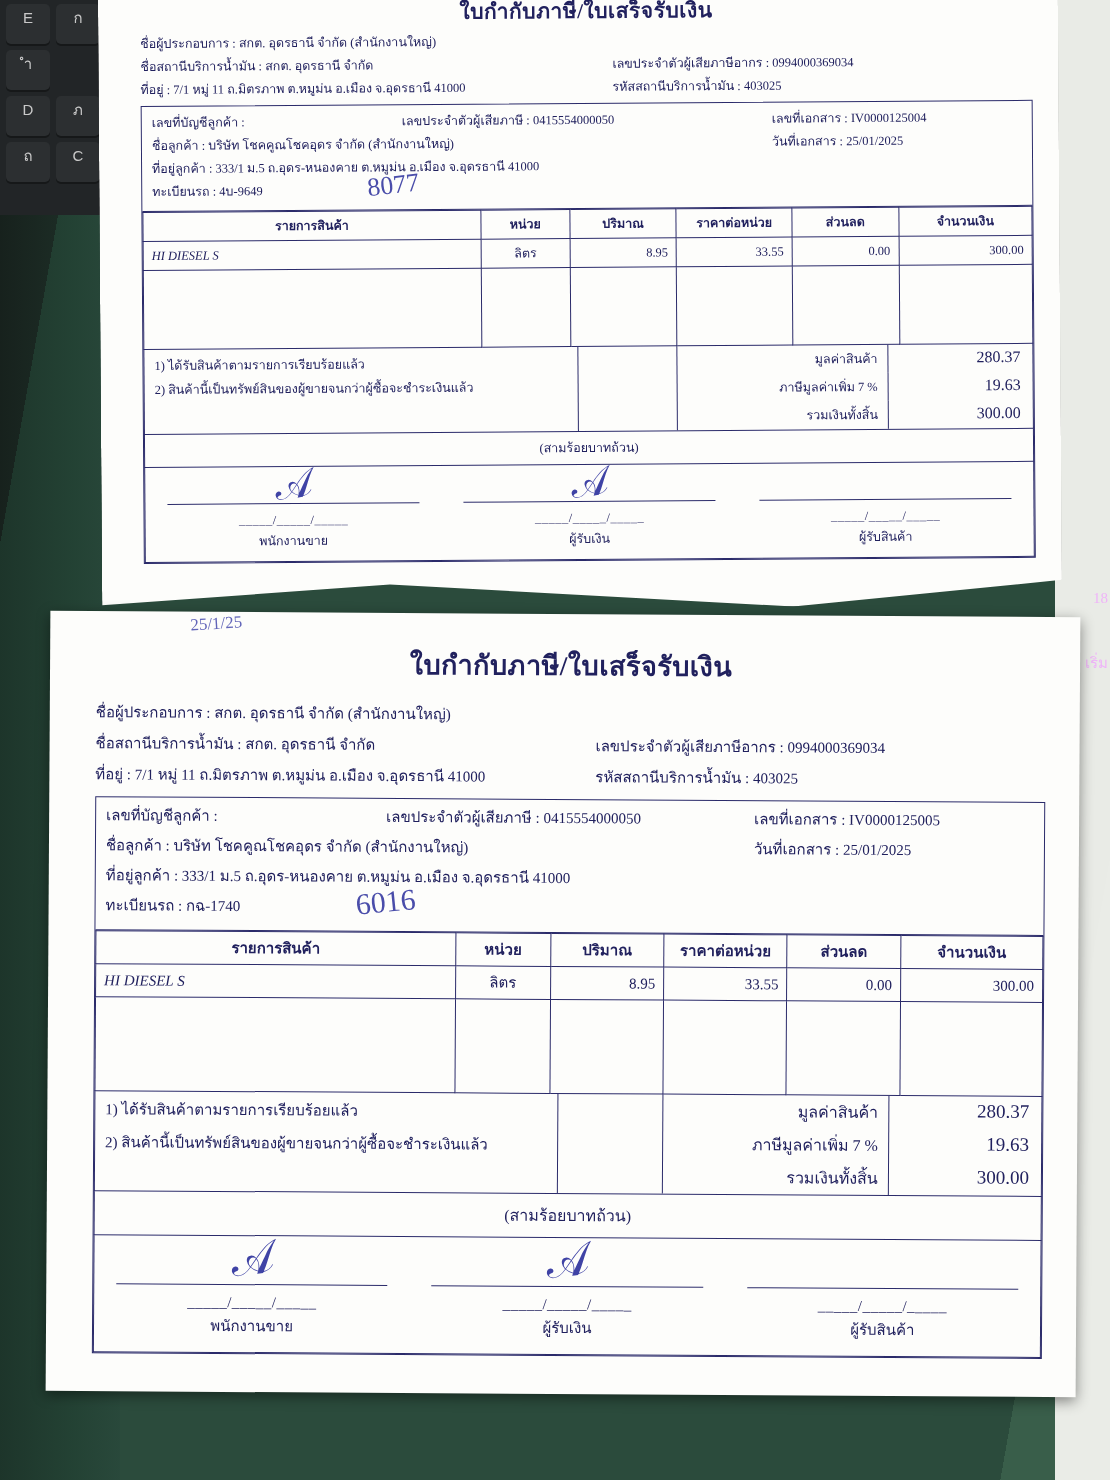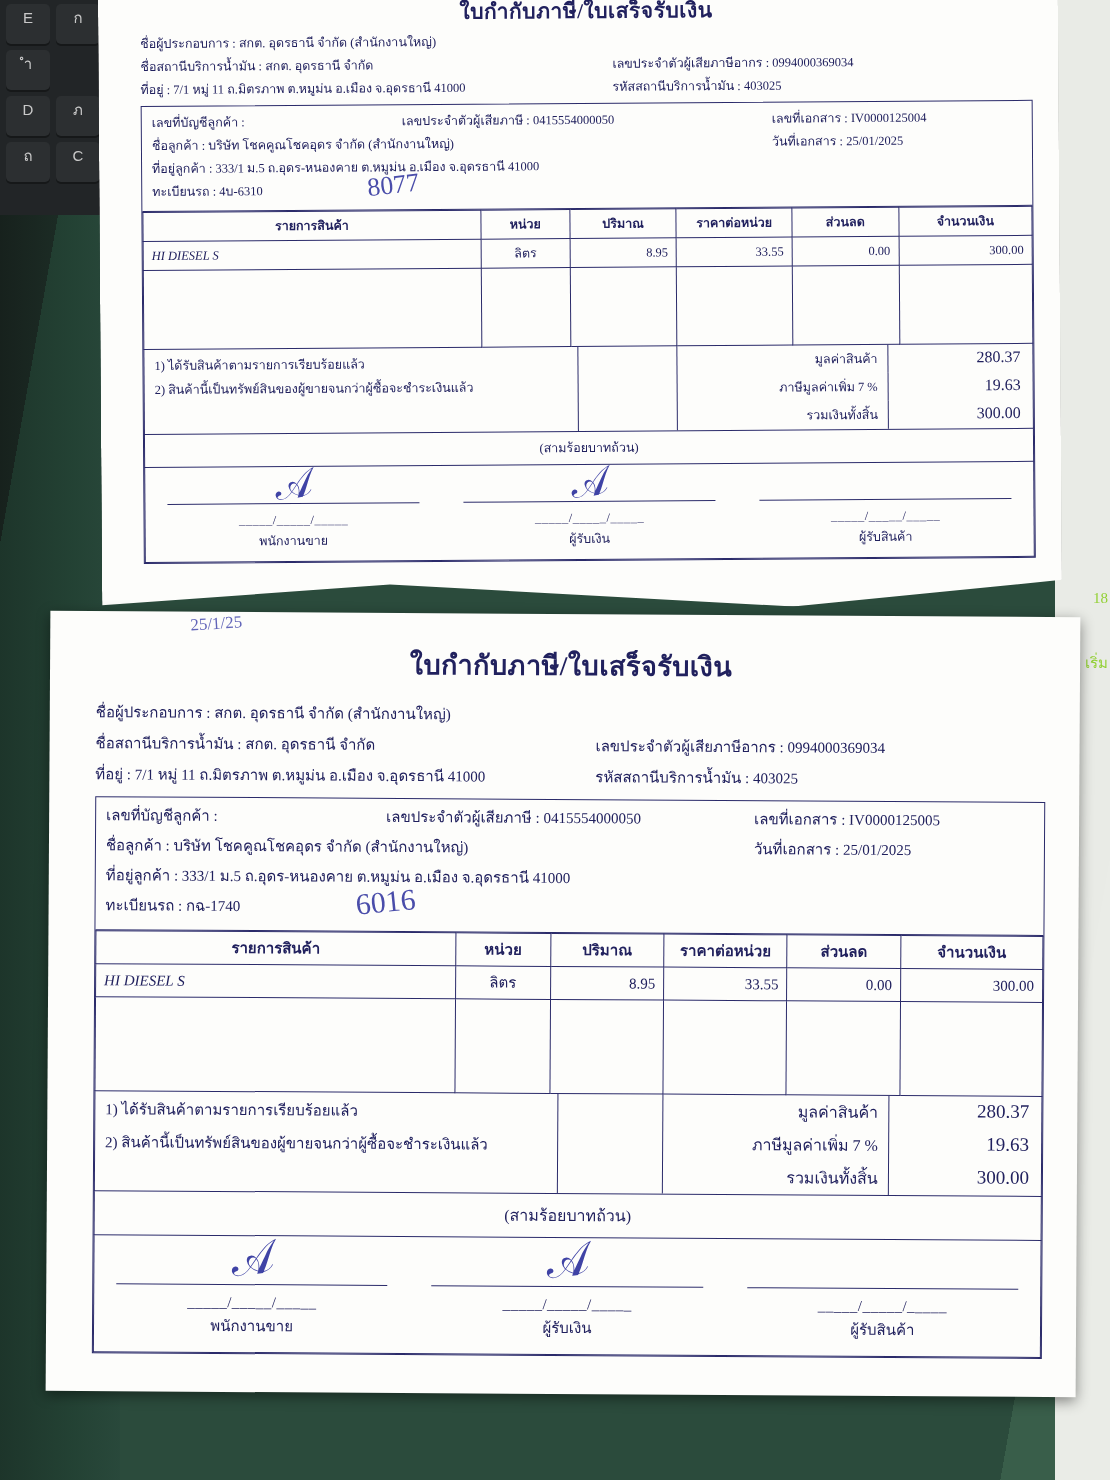--- a/index.html
+++ b/index.html
@@ -49,21 +49,21 @@
   .desk-right {
     position: absolute;
     right: 0; top: 0;
     width: 55px; height: 1480px;
     background: #f3f3ef;
     opacity: .95;
   }
   .desk-right-note {
     position: absolute;
     right: 2px;
-    color: #84cc16;
+    color: #f0abfc;
     font-size: 15px;
     font-family: "Liberation Serif", serif;
     opacity: .85;
   }
 
   
   .sheet {
     position: absolute;
     background: #fdfdfb;
     color: #1b1b3a;
@@ -319,21 +319,21 @@
         </div>
         <div class="row">
           <div class="c2">
             <span>ที่อยู่ลูกค้า :</span>
             <span>333/1 ม.5 ถ.อุดร-หนองคาย ต.หมูม่น อ.เมือง จ.อุดรธานี 41000</span>
           </div>
         </div>
         <div class="row plate-row">
           <div class="c2">
             <span>ทะเบียนรถ :</span>
-            <span>4บ-6310</span>
+            <span>4บ-9649</span>
           </div>
           <div class="plate-note">8077</div>
         </div>
       </div>
 
       <table class="items">
         <thead>
           <tr>
             <th class="col-desc">รายการสินค้า</th>
             <th class="col-unit">หน่วย</th>

